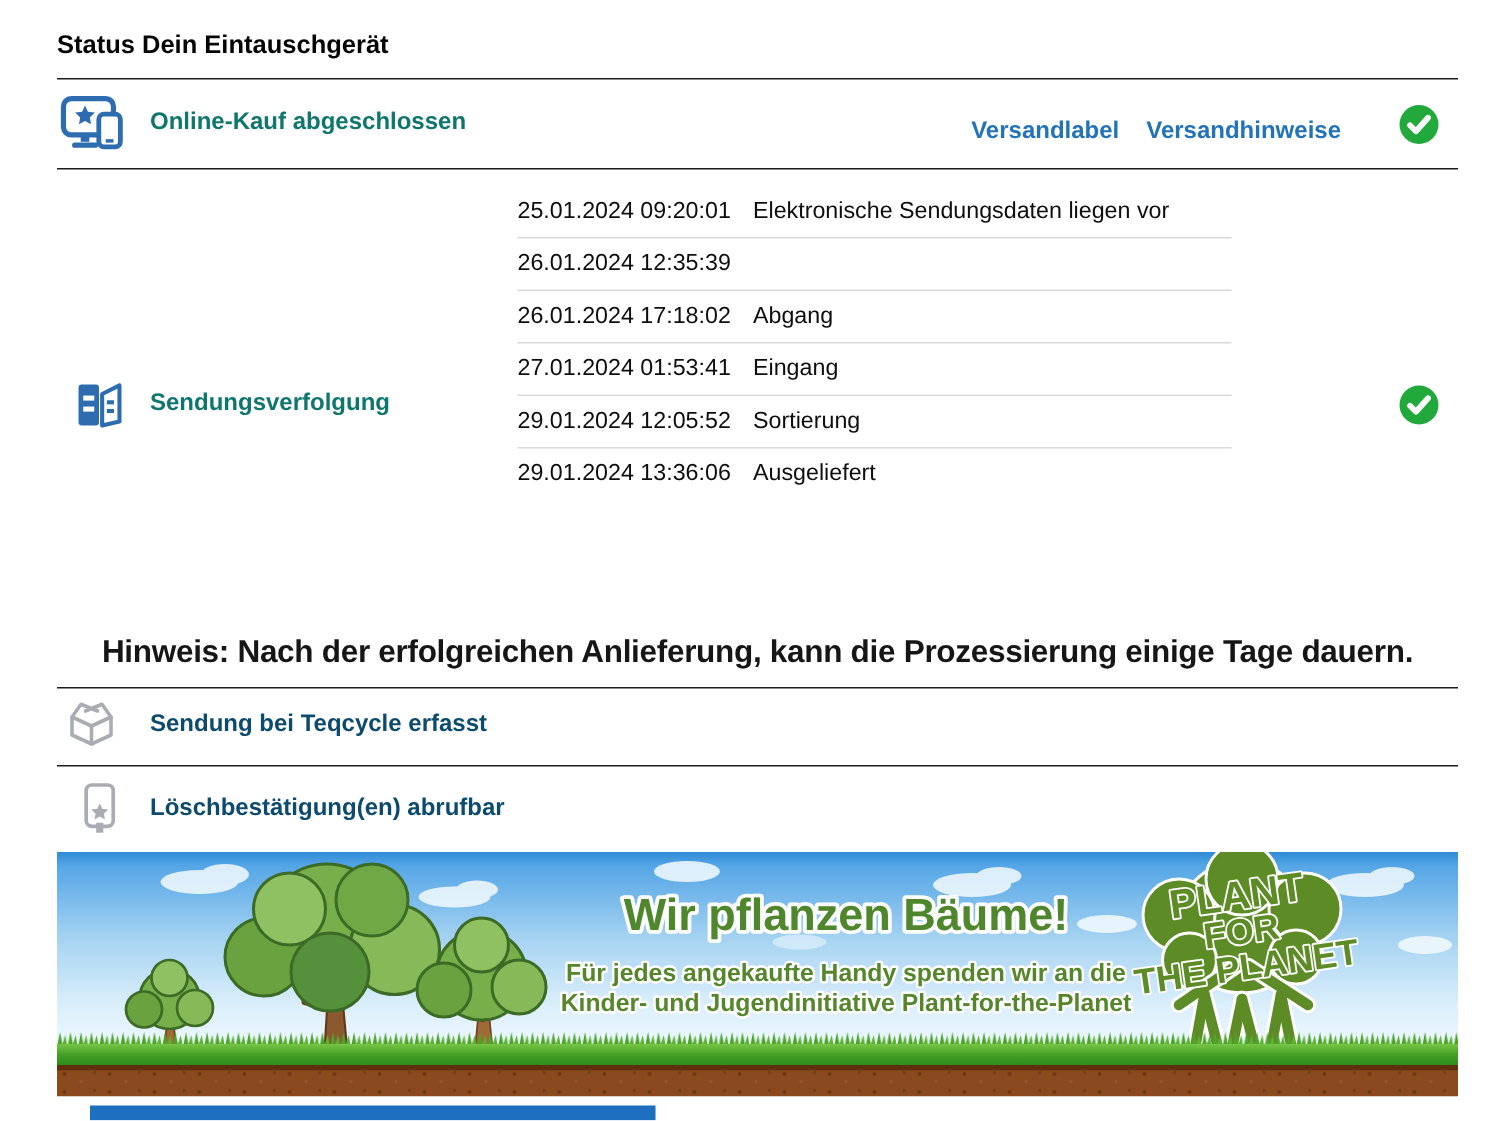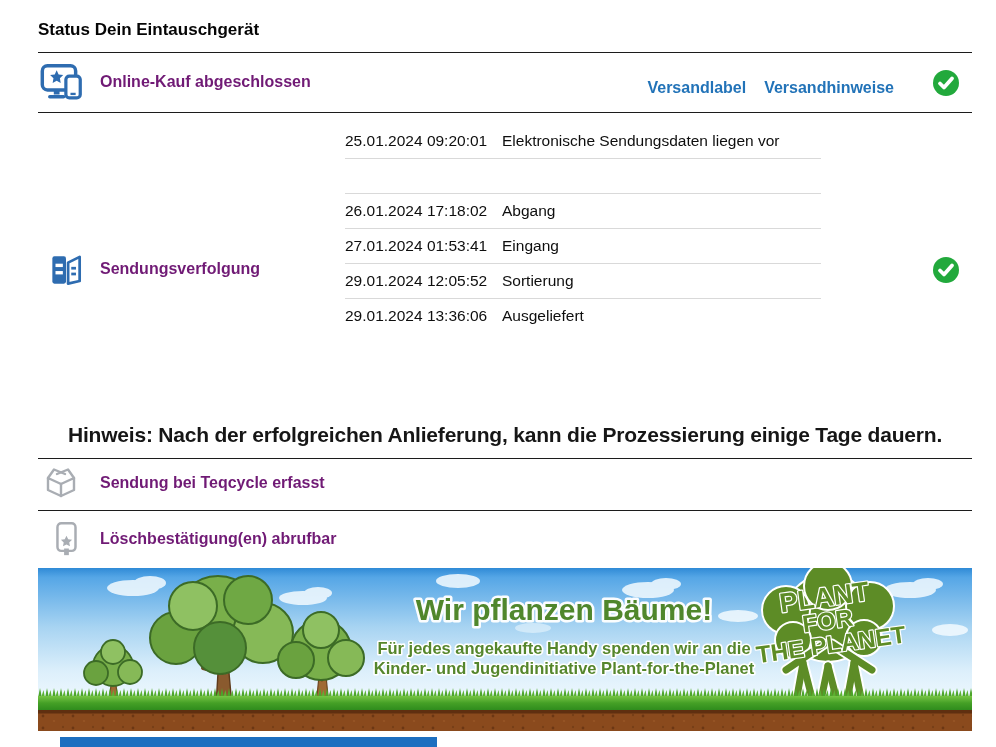--- a/index.html
+++ b/index.html
@@ -1,21 +1,21 @@
 <!DOCTYPE html>
 <html><head>
 <meta charset="utf-8">
 <style>
   html,body{margin:0;padding:0;background:#fff;}
   .page{position:relative;width:996px;height:747px;background:#fff;overflow:hidden;
         font-family:"Liberation Sans","DejaVu Sans",sans-serif;color:#111;}
   .rule{position:absolute;left:38px;width:934px;height:1px;background:#1c1c1c;}
   .page-title{position:absolute;left:38px;top:20px;font-size:17px;font-weight:bold;color:#050505;}
-  .step-label{position:absolute;left:100px;font-size:16px;font-weight:bold;color:#701a75;white-space:nowrap;}
-  .step-label.disabled{color:#701a75;}
+  .step-label{position:absolute;left:100px;font-size:16px;font-weight:bold;color:#0f766e;white-space:nowrap;}
+  .step-label.disabled{color:#0c4a6e;}
   .icon-box{position:absolute;}
   .links-area{position:absolute;right:36px;top:69px;height:28px;display:flex;align-items:flex-end;gap:18px;}
   .link{font-size:16px;font-weight:bold;color:#2273b8;text-decoration:none;cursor:pointer;white-space:nowrap;}
   .check-wrap{margin-left:20px;width:28px;height:28px;}
   .table{position:absolute;left:345px;top:124px;width:476px;font-size:15.5px;color:#0e0e0e;}
   .t-header{height:28px;line-height:28px;font-weight:bold;border-bottom:1px solid #d9d9d9;}
   .t-row{display:flex;height:34px;line-height:34px;}
   .t-row + .t-row{border-top:1px solid #d9d9d9;}
   .t-date{width:157px;flex:none;}
   .t-status{flex:1;white-space:nowrap;}
@@ -63,20 +63,21 @@
       <rect x="25" y="22.5" width="4.5" height="2.6" fill="#2e6cb0"></rect>
     </svg>
     <div class="step-label" style="top:260px">Sendungsverfolgung</div>
 
     <div class="table">
       <div class="t-row">
         <div class="t-date">25.01.2024 09:20:01</div>
         <div class="t-status">Elektronische Sendungsdaten liegen vor</div>
       </div>
       <div class="t-row">
+        <div class="t-date">26.01.2024 12:35:39</div>
       </div>
       <div class="t-row">
         <div class="t-date">26.01.2024 17:18:02</div>
         <div class="t-status">Abgang</div>
       </div>
       <div class="t-row">
         <div class="t-date">27.01.2024 01:53:41</div>
         <div class="t-status">Eingang</div>
       </div>
       <div class="t-row">

